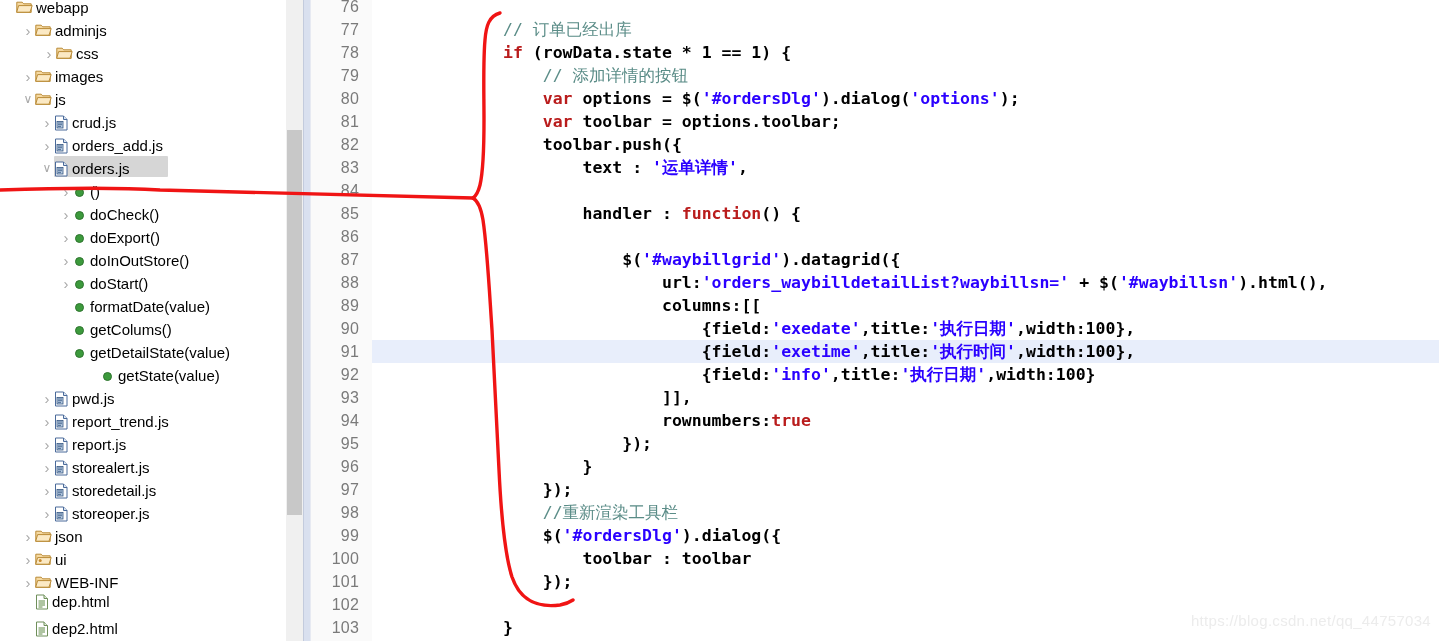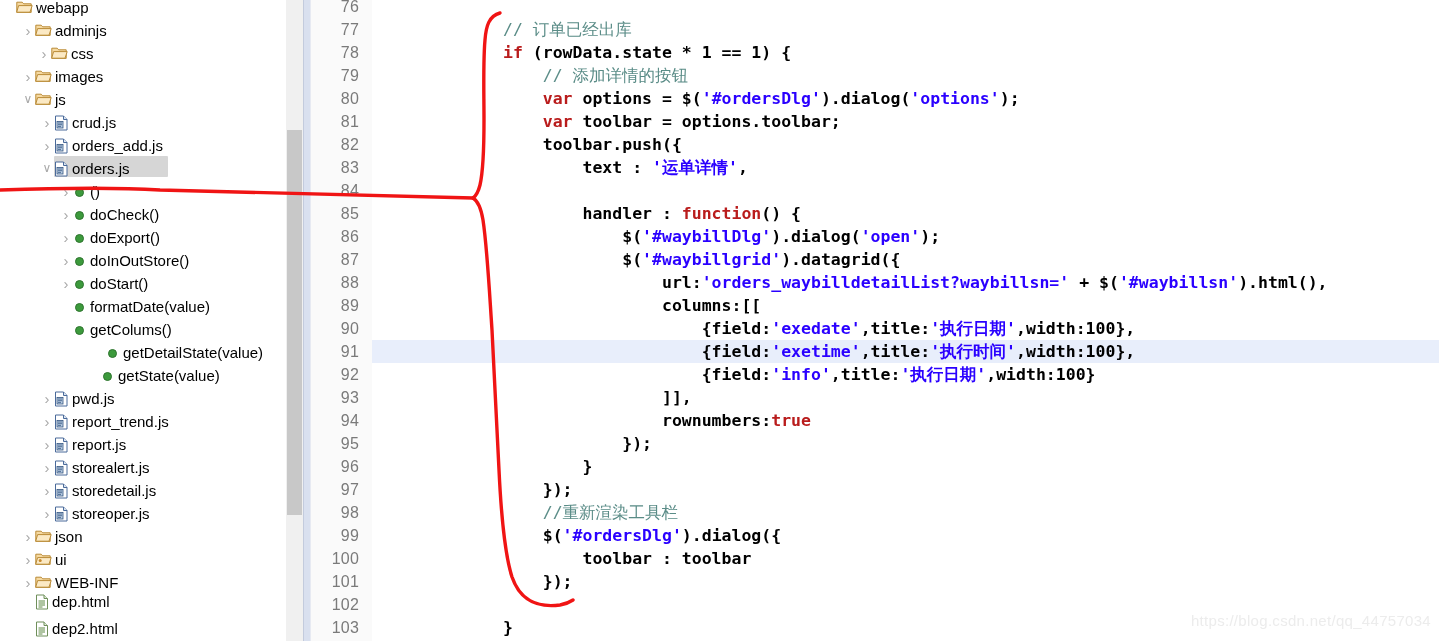--- a/index.html
+++ b/index.html
@@ -109,21 +109,21 @@
   <div id="sidebar">
     <div id="tree">
         <div class="tree-row" style="position: absolute; left: 0px; top: -6px; width: 286px;"><span style="padding-left: 2px; display: inline-block;"><span class="tw empty"></span><span class="ico ico-folder"><svg width="17" height="14" viewBox="0 0 17 14">
                 <path d="M0.8 2.2 h5.4 l1.5 1.6 h7.5 v8.6 h-14.4 z" fill="#f6d9a0" stroke="#b98a36" stroke-width="1"></path>
                 <path d="M2.6 5.6 h13.6 l-2.2 6.6 h-13.3 z" fill="#fbe9c4" stroke="#b98a36" stroke-width="1"></path>
               </svg></span><span class="lbl">webapp</span></span></div>
         <div class="tree-row" style="position: absolute; left: 0px; top: 17px; width: 286px;"><span style="padding-left: 21px; display: inline-block;"><span class="tw" style="font-size: 15px;">›</span><span class="ico ico-folder"><svg width="17" height="14" viewBox="0 0 17 14">
                 <path d="M0.8 2.2 h5.4 l1.5 1.6 h7.5 v8.6 h-14.4 z" fill="#f6d9a0" stroke="#b98a36" stroke-width="1"></path>
                 <path d="M2.6 5.6 h13.6 l-2.2 6.6 h-13.3 z" fill="#fbe9c4" stroke="#b98a36" stroke-width="1"></path>
               </svg></span><span class="lbl">adminjs</span></span></div>
-        <div class="tree-row" style="position: absolute; left: 0px; top: 40px; width: 286px;"><span style="padding-left: 37px; display: inline-block;"><span class="tw" style="font-size: 15px;">›</span><span class="ico ico-folder"><svg width="17" height="14" viewBox="0 0 17 14">
+        <div class="tree-row" style="position: absolute; left: 0px; top: 40px; width: 286px;"><span style="padding-left: 21px; display: inline-block; margin-left: 21px;"><span class="tw" style="font-size: 15px;">›</span><span class="ico ico-folder"><svg width="17" height="14" viewBox="0 0 17 14">
                 <path d="M0.8 2.2 h5.4 l1.5 1.6 h7.5 v8.6 h-14.4 z" fill="#f6d9a0" stroke="#b98a36" stroke-width="1"></path>
                 <path d="M2.6 5.6 h13.6 l-2.2 6.6 h-13.3 z" fill="#fbe9c4" stroke="#b98a36" stroke-width="1"></path>
               </svg></span><span class="lbl">css</span></span></div>
         <div class="tree-row" style="position: absolute; left: 0px; top: 63px; width: 286px;"><span style="padding-left: 21px; display: inline-block;"><span class="tw" style="font-size: 15px;">›</span><span class="ico ico-folder"><svg width="17" height="14" viewBox="0 0 17 14">
                 <path d="M0.8 2.2 h5.4 l1.5 1.6 h7.5 v8.6 h-14.4 z" fill="#f6d9a0" stroke="#b98a36" stroke-width="1"></path>
                 <path d="M2.6 5.6 h13.6 l-2.2 6.6 h-13.3 z" fill="#fbe9c4" stroke="#b98a36" stroke-width="1"></path>
               </svg></span><span class="lbl">images</span></span></div>
         <div class="tree-row" style="position: absolute; left: 0px; top: 86px; width: 286px;"><span style="padding-left: 21px; display: inline-block;"><span class="tw" style="font-size: 12px;">∨</span><span class="ico ico-folder"><svg width="17" height="14" viewBox="0 0 17 14">
                 <path d="M0.8 2.2 h5.4 l1.5 1.6 h7.5 v8.6 h-14.4 z" fill="#f6d9a0" stroke="#b98a36" stroke-width="1"></path>
                 <path d="M2.6 5.6 h13.6 l-2.2 6.6 h-13.3 z" fill="#fbe9c4" stroke="#b98a36" stroke-width="1"></path>
@@ -146,21 +146,21 @@
                 <rect x="3" y="6.5" width="6" height="6.5" fill="#b9cde4" stroke="#35557f" stroke-width="0.8"></rect>
                 <path d="M4 8 h4 M4 9.7 h4 M4 11.4 h3" stroke="#35557f" stroke-width="0.8"></path>
               </svg></span><span class="lbl">orders.js</span></span></div>
         <div class="tree-row" style="position: absolute; left: 0px; top: 178px; width: 286px;"><span style="padding-left: 59px; display: inline-block;"><span class="tw" style="font-size: 15px;">›</span><span class="ico ico-method"><span class="dot"></span></span><span class="lbl">()</span></span></div>
         <div class="tree-row" style="position: absolute; left: 0px; top: 201px; width: 286px;"><span style="padding-left: 59px; display: inline-block;"><span class="tw" style="font-size: 15px;">›</span><span class="ico ico-method"><span class="dot"></span></span><span class="lbl">doCheck()</span></span></div>
         <div class="tree-row" style="position: absolute; left: 0px; top: 224px; width: 286px;"><span style="padding-left: 59px; display: inline-block;"><span class="tw" style="font-size: 15px;">›</span><span class="ico ico-method"><span class="dot"></span></span><span class="lbl">doExport()</span></span></div>
         <div class="tree-row" style="position: absolute; left: 0px; top: 247px; width: 286px;"><span style="padding-left: 59px; display: inline-block;"><span class="tw" style="font-size: 15px;">›</span><span class="ico ico-method"><span class="dot"></span></span><span class="lbl">doInOutStore()</span></span></div>
         <div class="tree-row" style="position: absolute; left: 0px; top: 270px; width: 286px;"><span style="padding-left: 59px; display: inline-block;"><span class="tw" style="font-size: 15px;">›</span><span class="ico ico-method"><span class="dot"></span></span><span class="lbl">doStart()</span></span></div>
         <div class="tree-row" style="position: absolute; left: 0px; top: 293px; width: 286px;"><span style="padding-left: 59px; display: inline-block;"><span class="tw empty"></span><span class="ico ico-method"><span class="dot"></span></span><span class="lbl">formatDate(value)</span></span></div>
         <div class="tree-row" style="position: absolute; left: 0px; top: 316px; width: 286px;"><span style="padding-left: 59px; display: inline-block;"><span class="tw empty"></span><span class="ico ico-method"><span class="dot"></span></span><span class="lbl">getColums()</span></span></div>
-        <div class="tree-row" style="position: absolute; left: 0px; top: 339px; width: 286px;"><span style="padding-left: 59px; display: inline-block; margin-left: 33px;"><span class="tw empty"></span><span class="ico ico-method"><span class="dot"></span></span><span class="lbl">getDetailState(value)</span></span></div>
+        <div class="tree-row" style="position: absolute; left: 0px; top: 339px; width: 286px;"><span style="padding-left: 59px; display: inline-block;"><span class="tw empty"></span><span class="ico ico-method"><span class="dot"></span></span><span class="lbl">getDetailState(value)</span></span></div>
         <div class="tree-row" style="position: absolute; left: 0px; top: 362px; width: 286px;"><span style="padding-left: 59px; display: inline-block; margin-left: 28px;"><span class="tw empty"></span><span class="ico ico-method"><span class="dot"></span></span><span class="lbl">getState(value)</span></span></div>
         <div class="tree-row" style="position: absolute; left: 0px; top: 385px; width: 286px;"><span style="padding-left: 40px; display: inline-block;"><span class="tw" style="font-size: 15px;">›</span><span class="ico ico-jsfile"><svg width="15" height="16" viewBox="0 0 15 16">
                 <path d="M1.5 1 h8 l3.5 3.5 v10.5 h-11.5 z" fill="#ffffff" stroke="#4a6a9a" stroke-width="1"></path>
                 <path d="M9.5 1 v3.5 h3.5" fill="#dce6f2" stroke="#4a6a9a" stroke-width="1"></path>
                 <rect x="3" y="6.5" width="6" height="6.5" fill="#b9cde4" stroke="#35557f" stroke-width="0.8"></rect>
                 <path d="M4 8 h4 M4 9.7 h4 M4 11.4 h3" stroke="#35557f" stroke-width="0.8"></path>
               </svg></span><span class="lbl">pwd.js</span></span></div>
         <div class="tree-row" style="position: absolute; left: 0px; top: 408px; width: 286px;"><span style="padding-left: 40px; display: inline-block;"><span class="tw" style="font-size: 15px;">›</span><span class="ico ico-jsfile"><svg width="15" height="16" viewBox="0 0 15 16">
                 <path d="M1.5 1 h8 l3.5 3.5 v10.5 h-11.5 z" fill="#ffffff" stroke="#4a6a9a" stroke-width="1"></path>
                 <path d="M9.5 1 v3.5 h3.5" fill="#dce6f2" stroke="#4a6a9a" stroke-width="1"></path>
@@ -226,21 +226,21 @@
         <div class="code-line" style="position: absolute; left: 0px; top: -5px; width: 1128px;"><span class="ln">76</span><span class="src"></span></div>
         <div class="code-line" style="position: absolute; left: 0px; top: 18px; width: 1128px;"><span class="ln">77</span><span class="src"><span class="t-com">// 订单已经出库</span></span></div>
         <div class="code-line" style="position: absolute; left: 0px; top: 41px; width: 1128px;"><span class="ln">78</span><span class="src"><span class="t-kw">if</span><span class="t-plain"> (rowData.state * 1 == 1) {</span></span></div>
         <div class="code-line" style="position: absolute; left: 0px; top: 64px; width: 1128px;"><span class="ln">79</span><span class="src"><span class="t-plain">    </span><span class="t-com">// 添加详情的按钮</span></span></div>
         <div class="code-line" style="position: absolute; left: 0px; top: 87px; width: 1128px;"><span class="ln">80</span><span class="src"><span class="t-plain">    </span><span class="t-kw">var</span><span class="t-plain"> options = $(</span><span class="t-str">'#ordersDlg'</span><span class="t-plain">).dialog(</span><span class="t-str">'options'</span><span class="t-plain">);</span></span></div>
         <div class="code-line" style="position: absolute; left: 0px; top: 110px; width: 1128px;"><span class="ln">81</span><span class="src"><span class="t-plain">    </span><span class="t-kw">var</span><span class="t-plain"> toolbar = options.toolbar;</span></span></div>
         <div class="code-line" style="position: absolute; left: 0px; top: 133px; width: 1128px;"><span class="ln">82</span><span class="src"><span class="t-plain">    toolbar.push({</span></span></div>
         <div class="code-line" style="position: absolute; left: 0px; top: 156px; width: 1128px;"><span class="ln">83</span><span class="src"><span class="t-plain">        text : </span><span class="t-str">'运单详情'</span><span class="t-plain">,</span></span></div>
         <div class="code-line" style="position: absolute; left: 0px; top: 179px; width: 1128px;"><span class="ln">84</span></div>
         <div class="code-line" style="position: absolute; left: 0px; top: 202px; width: 1128px;"><span class="ln">85</span><span class="src"><span class="t-plain">        handler : </span><span class="t-kw">function</span><span class="t-plain">() {</span></span></div>
-        <div class="code-line" style="position: absolute; left: 0px; top: 225px; width: 1128px;"><span class="ln">86</span><span class="src"><span class="t-plain">            $(</span><span class="t-str">'#waybillDlg'</span><span class="t-plain">).dialog(</span><span class="t-str">'open'</span><span class="t-plain">);</span></span></div>
+        <div class="code-line" style="position: absolute; left: 0px; top: 225px; width: 1128px;"><span class="ln">86</span></div>
         <div class="code-line" style="position: absolute; left: 0px; top: 248px; width: 1128px;"><span class="ln">87</span><span class="src"><span class="t-plain">            $(</span><span class="t-str">'#waybillgrid'</span><span class="t-plain">).datagrid({</span></span></div>
         <div class="code-line" style="position: absolute; left: 0px; top: 271px; width: 1128px;"><span class="ln">88</span><span class="src"><span class="t-plain">                url:</span><span class="t-str">'orders_waybilldetailList?waybillsn='</span><span class="t-plain"> + $(</span><span class="t-str">'#waybillsn'</span><span class="t-plain">).html(),</span></span></div>
         <div class="code-line" style="position: absolute; left: 0px; top: 294px; width: 1128px;"><span class="ln">89</span><span class="src"><span class="t-plain">                columns:[[</span></span></div>
         <div class="code-line" style="position: absolute; left: 0px; top: 317px; width: 1128px;"><span class="ln">90</span><span class="src"><span class="t-plain">                    {field:</span><span class="t-str">'exedate'</span><span class="t-plain">,title:</span><span class="t-str">'执行日期'</span><span class="t-plain">,width:100},</span></span></div>
         <div class="code-line hl" style="position: absolute; left: 0px; top: 340px; width: 1128px;"><div class="hlbg"></div><span class="ln">91</span><span class="src"><span class="t-plain">                    {field:</span><span class="t-str">'exetime'</span><span class="t-plain">,title:</span><span class="t-str">'执行时间'</span><span class="t-plain">,width:100},</span></span></div>
         <div class="code-line" style="position: absolute; left: 0px; top: 363px; width: 1128px;"><span class="ln">92</span><span class="src"><span class="t-plain">                    {field:</span><span class="t-str">'info'</span><span class="t-plain">,title:</span><span class="t-str">'执行日期'</span><span class="t-plain">,width:100}</span></span></div>
         <div class="code-line" style="position: absolute; left: 0px; top: 386px; width: 1128px;"><span class="ln">93</span><span class="src"><span class="t-plain">                ]],</span></span></div>
         <div class="code-line" style="position: absolute; left: 0px; top: 409px; width: 960px;"><span class="ln">94</span><span class="src"><span class="t-plain">                rownumbers:</span><span class="t-kw">true</span></span></div>
         <div class="code-line" style="position: absolute; left: 0px; top: 432px; width: 1128px;"><span class="ln">95</span><span class="src"><span class="t-plain">            });</span></span></div>
         <div class="code-line" style="position: absolute; left: 0px; top: 455px; width: 1128px;"><span class="ln">96</span><span class="src"><span class="t-plain">        }</span></span></div>

